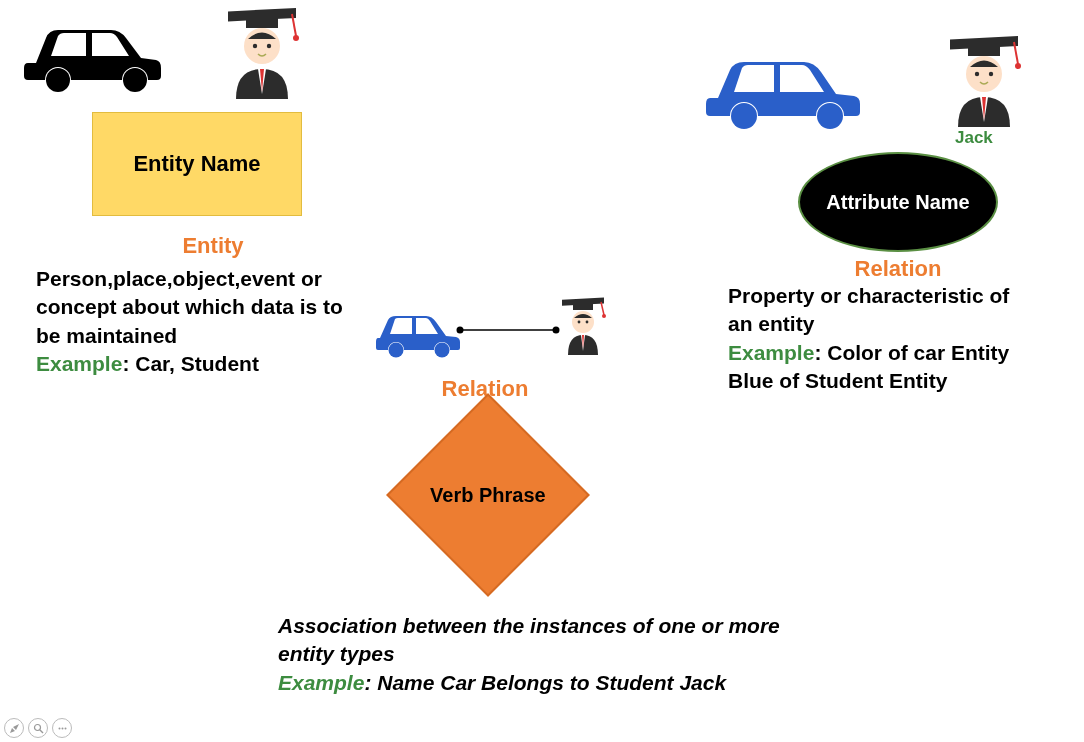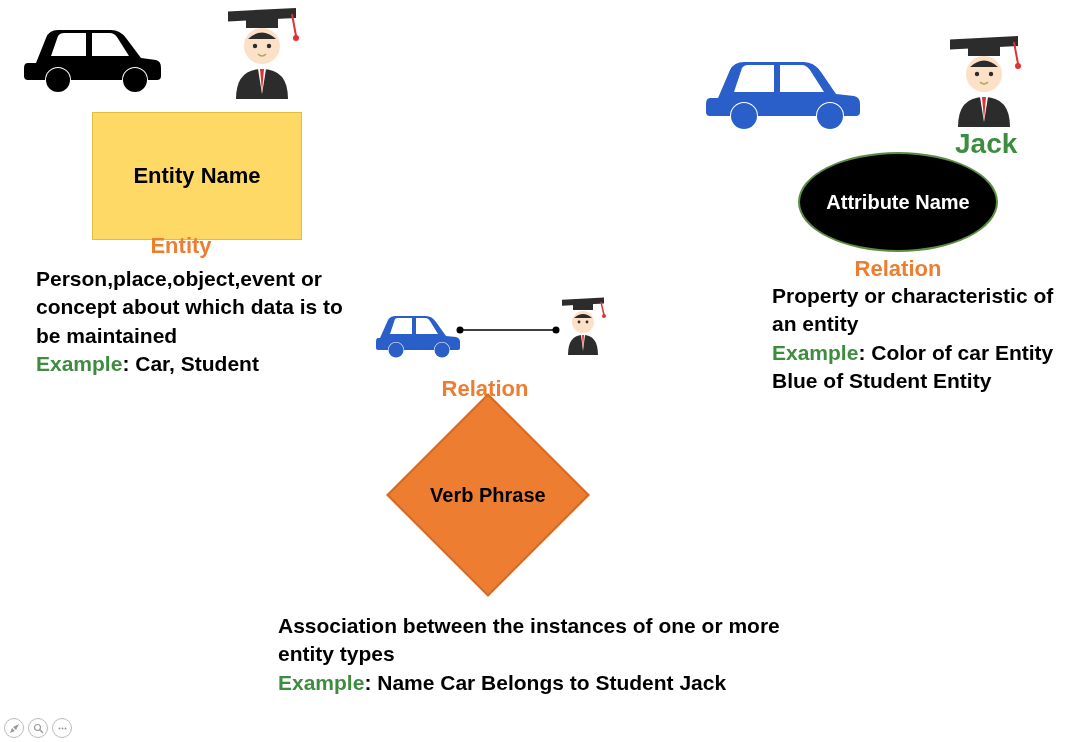--- a/index.html
+++ b/index.html
@@ -24,21 +24,21 @@
     font-weight: 600;
     line-height: 1.35;
   }
   .example-label {
     color: #3d8c40;
     font-weight: 700;
   }
   
   .entity-box {
     width: 210px;
-    height: 128px;
+    height: 104px;
     background: #ffd966;
     border: 1.5px solid #e2bc3f;
     display: flex;
     align-items: center;
     justify-content: center;
     color: #000;
     font-weight: 700;
     font-size: 22px;
   }
   
@@ -79,21 +79,21 @@
     transform: rotate(-45deg);
     color: #000;
     font-weight: 700;
     font-size: 20px;
     text-align: center;
     line-height: 1.2;
   }
   .jack-label {
     color: #3d8c40;
     font-weight: 700;
-    font-size: 28px;
+    font-size: 17px;
     text-align: left;
   }
   
   .toolbar {
     position: absolute;
     left: 4px;
     bottom: 4px;
     display: flex;
     gap: 4px;
   }
@@ -136,21 +136,21 @@
     <path d="M18 95 Q18 65 44 65 Q70 65 70 95 Z" fill="#2c2c2c"></path>
     <path d="M40 65 L44 90 L48 65 Z" fill="#fff"></path>
     <path d="M42 65 L44 88 L46 65 Z" fill="#d33"></path>
   </svg>
 </div>
 
 <div class="abs entity-box" style="left:92px; top:112px;">
   <span>Entity Name</span>
 </div>
 
-<div class="abs title-orange" style="left:76px; top:233px; width:210px;">Entity</div>
+<div class="abs title-orange" style="left:108px; top:233px; width:210px;">Entity</div>
 
 <div class="abs desc" style="left:36px; top:265px; width:310px;">
   <span>Person,place,object,event or concept about which data is to be maintained</span><br>
   <span class="example-label">Example</span><span>: Car, Student</span>
 </div>
 
 <div class="abs" style="left:696px; top:40px;">
   <svg width="170" height="95" viewBox="0 0 170 95">
     <path fill="#2a5fc9" d="M22 58 L34 30 Q38 22 48 22 L108 22 Q118 22 125 32 L140 54 L158 56 Q164 57 164 64 L164 72 Q164 76 160 76 L148 76 A14 14 0 0 0 120 76 L62 76 A14 14 0 0 0 34 76 L14 76 Q10 76 10 72 L10 64 Q10 58 14 58 Z"></path>
     <circle cx="48" cy="76" r="13" fill="#2a5fc9"></circle>
@@ -177,21 +177,21 @@
 </div>
 
 <div class="abs jack-label" style="left:955px; top:128px; width:60px;">Jack</div>
 
 <div class="abs attr-ellipse" style="left:798px; top:152px;">
   <span>Attribute Name</span>
 </div>
 
 <div class="abs title-orange" style="left:798px; top:256px; width:200px;">Relation</div>
 
-<div class="abs desc" style="left:772px; top:282px; width:310px;">
+<div class="abs desc" style="left:728px; top:282px; width:310px;">
   <span>Property or characteristic of an entity</span><br>
   <span class="example-label">Example</span><span>: Color of car Entity Blue of Student Entity</span>
 </div>
 
 <div class="abs" style="left:368px; top:290px;">
   <svg width="250" height="80" viewBox="0 0 250 80">
 
     <line x1="90" y1="40" x2="190" y2="40" stroke="#000" stroke-width="1.5"></line>
     <circle cx="92" cy="40" r="3.5" fill="#000"></circle>
     <circle cx="188" cy="40" r="3.5" fill="#000"></circle>
@@ -220,21 +220,21 @@
 </div>
 
 <div class="abs title-orange" style="left:420px; top:376px; width:130px;">Relation</div>
 
 <div class="abs diamond-wrap" style="left:378px; top:410px;">
   <div class="diamond">
     <div class="diamond-text">Verb Phrase</div>
   </div>
 </div>
 
-<div class="abs desc" style="left:278px; top:612px; width:510px;">
+<div class="abs desc" style="left:278px; top:612px; width:510px;font-style:italic;">
   <span>Association between the instances of one or more entity types</span><br>
   <span class="example-label">Example</span><span>: Name Car Belongs to Student Jack</span>
 </div>
 
 <div class="toolbar">
   <div class="tool-btn">
     <svg width="11" height="11" viewBox="0 0 11 11">
         <path d="M1 10 L3 5 L6 8 Z M4 4 L7 7 L10 1 Z" fill="#999"></path>
       </svg>
   </div>

